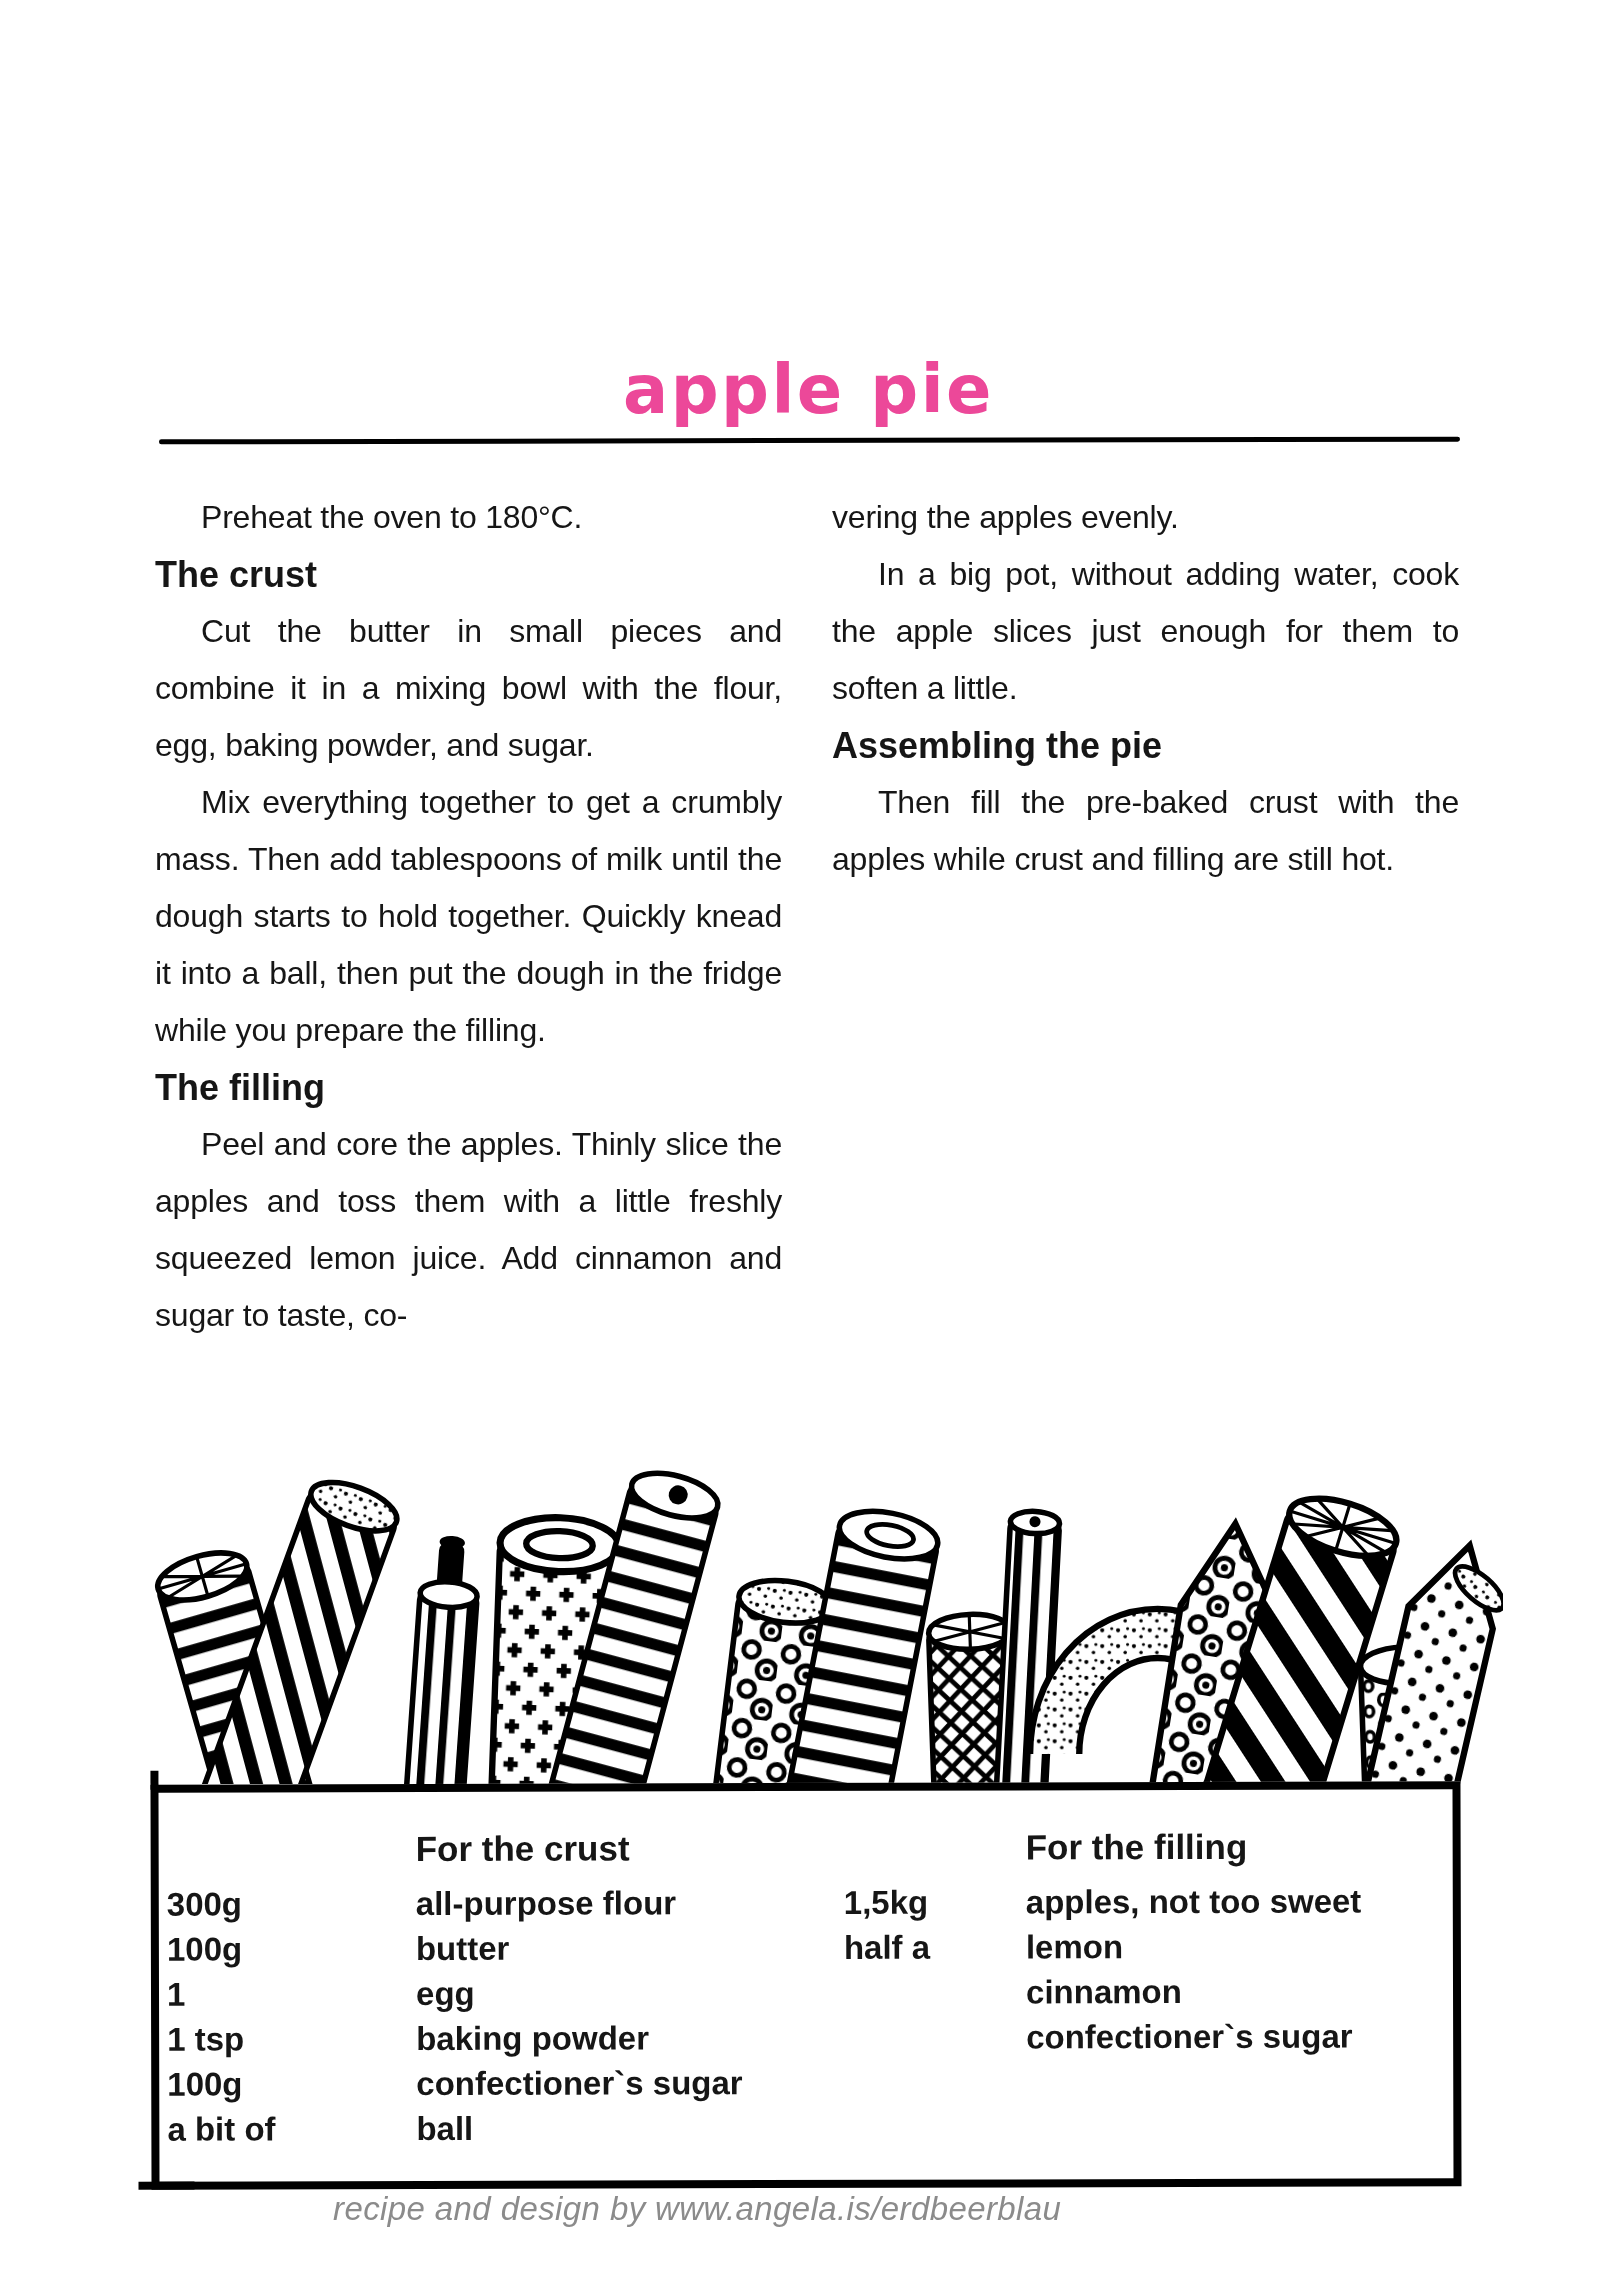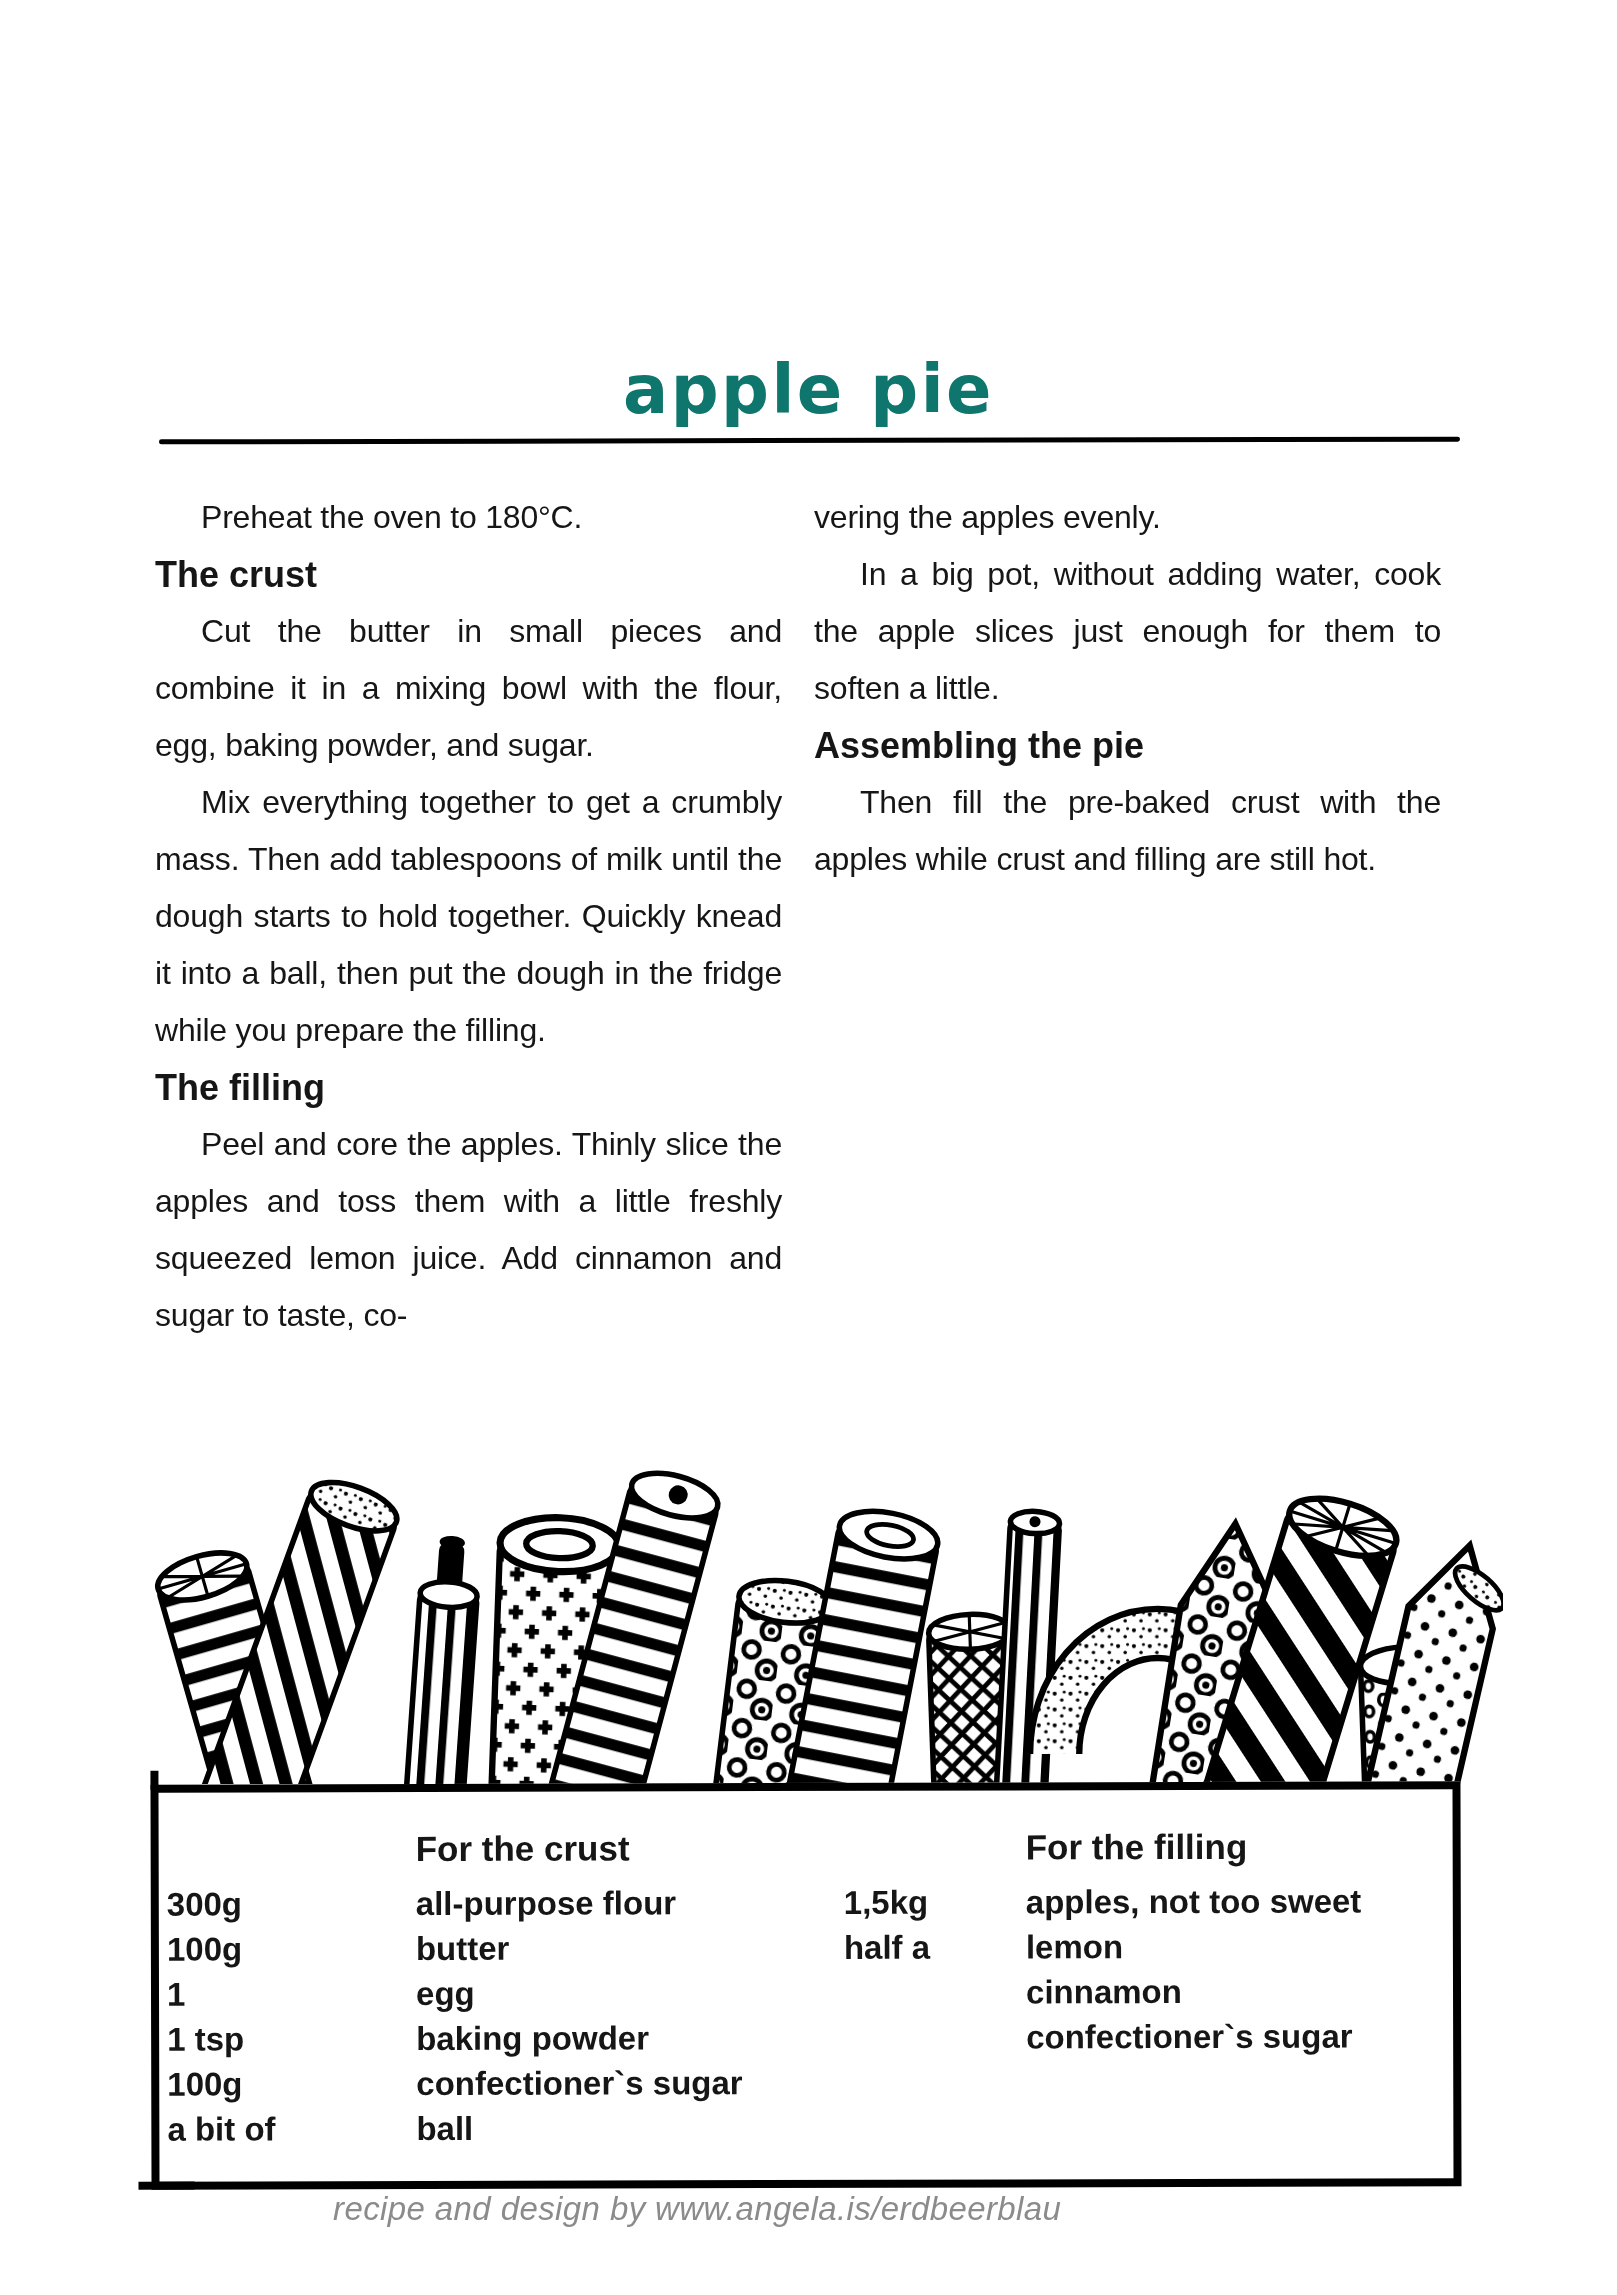--- a/index.html
+++ b/index.html
@@ -3,28 +3,28 @@
 <meta charset="utf-8">
 <style>
   html,body{margin:0;padding:0;}
   body{
     width:1617px;height:2295px;position:relative;background:#ffffff;
     font-family:"Liberation Sans",sans-serif;color:#161616;overflow:hidden;
   }
   .title{
     position:absolute;top:357px;left:0;width:1617px;text-align:center;
     font-family:"DejaVu Sans",sans-serif;font-weight:bold;font-size:67px;line-height:67px;
-    letter-spacing:2.4px;color:#0f766e;
+    letter-spacing:2.4px;color:#ec4899;
   }
   .rule{
     position:absolute;top:438px;left:159px;width:1301px;height:4.8px;background:#000;
     border-radius:2.4px;transform:rotate(-0.12deg);
   }
   .cols{
-    position:absolute;top:489px;left:155px;width:1305px;display:flex;gap:32px;
+    position:absolute;top:489px;left:155px;width:1305px;display:flex;gap:50px;
   }
   .col{width:627px;font-size:32px;line-height:57px;text-align:justify;letter-spacing:-0.2px;}
   .body-p{margin:0;text-indent:46px;}
   .body-p.noindent{text-indent:0;}
   .sec-h{margin:0;font-size:36px;line-height:57px;font-weight:bold;text-align:left;letter-spacing:0;}
   .illu{position:absolute;top:1467px;left:115px;width:1388px;height:317px;}
   .box{
     position:absolute;top:1783px;left:151px;width:1310px;height:405px;
     border:8px solid #000;box-sizing:border-box;background:#fff;transform:rotate(-0.15deg);
   }

